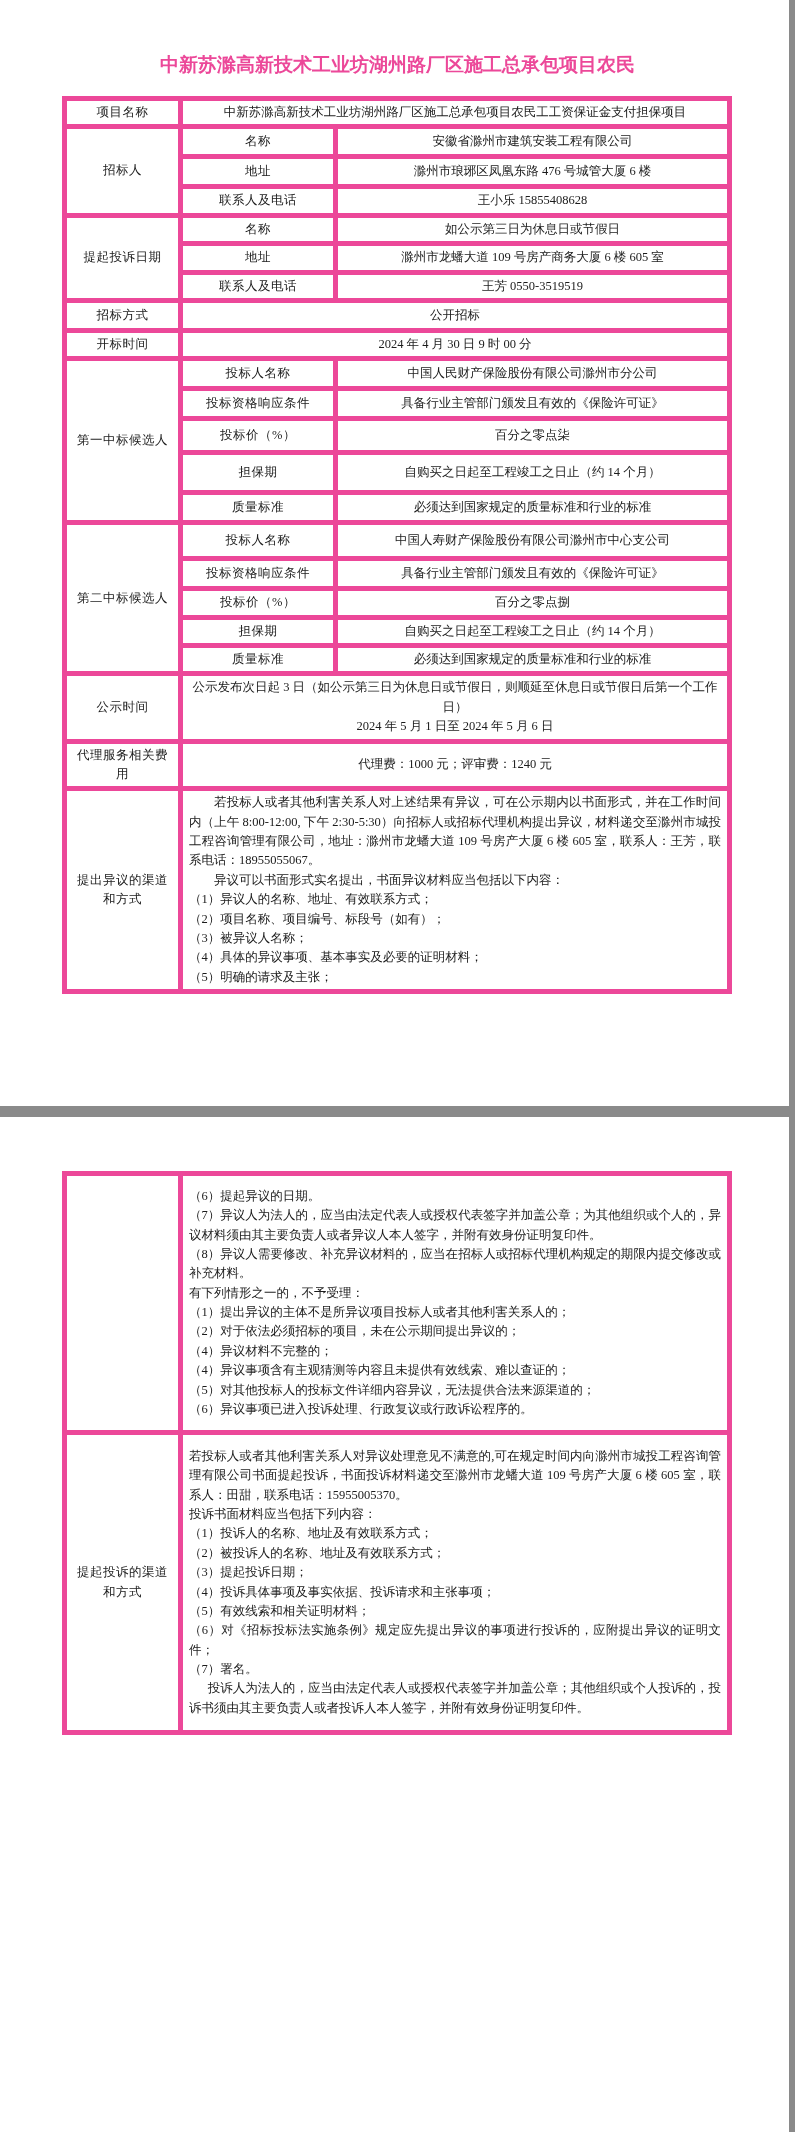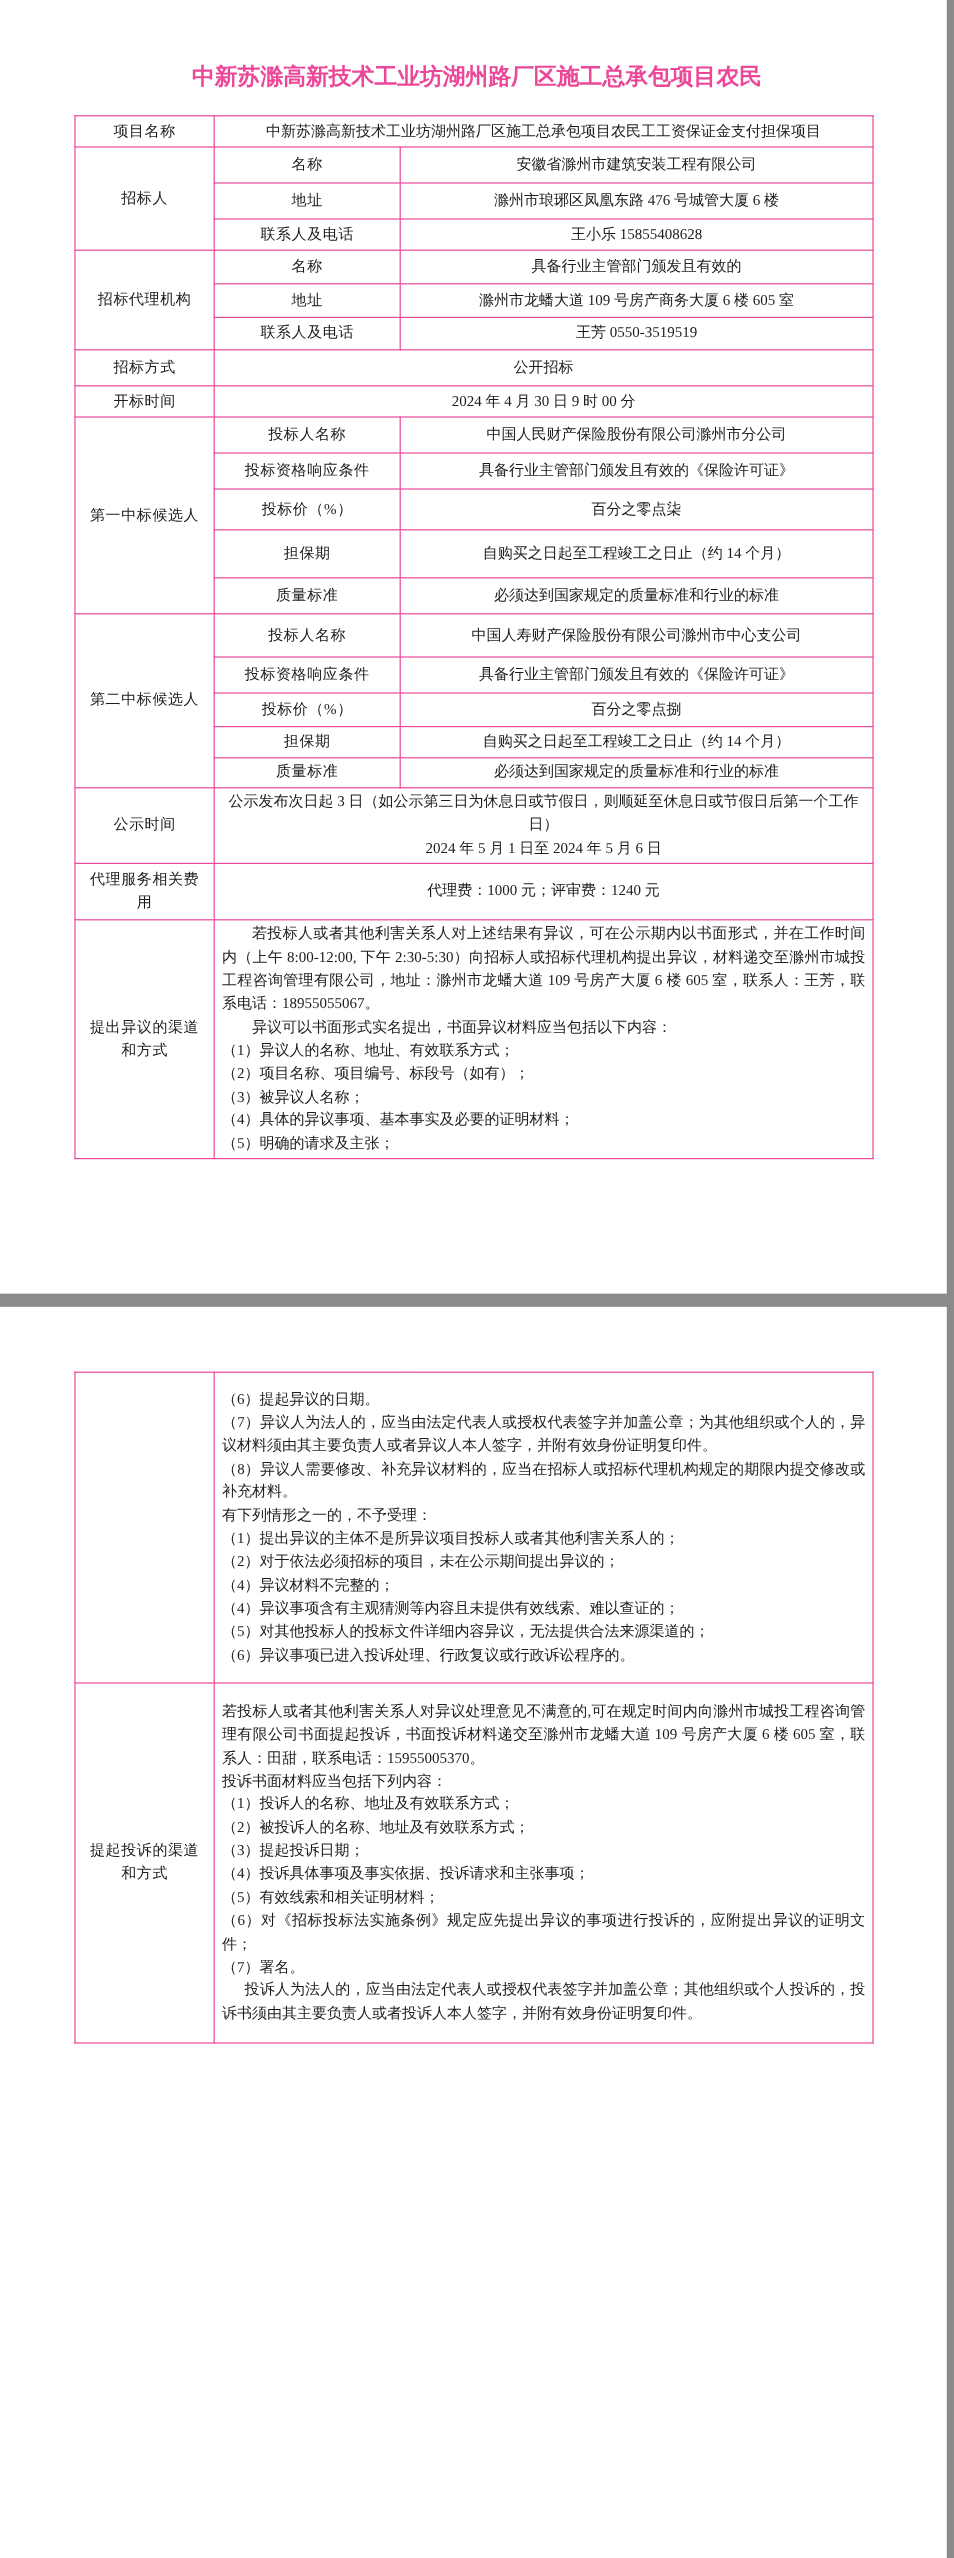--- a/index.html
+++ b/index.html
@@ -11,21 +11,21 @@
   .doc-title{
     margin:48px auto 0;width:700px;text-align:center;
     font-family:"Liberation Sans","DejaVu Sans",sans-serif;
     font-weight:bold;font-size:19px;line-height:34px;color:#ec4899;
   }
   table.doc{
     border-collapse:collapse;table-layout:fixed;
     margin-left:62px;width:665px;margin-top:14px;
   }
   table.doc td{
-    border:1px solid #ec4899;
+    border:5px solid #ec4899;
     font-size:12.5px;line-height:1.55;
     text-align:center;vertical-align:middle;
     padding:2px 6px;word-break:break-all;
   }
   td.lbl{letter-spacing:0.5px;}
   td.val-left{text-align:left;}
   td.para{
     text-align:justify;vertical-align:top;
     padding:6px 10px 5px 10px;line-height:21px;margin-left:40px;
   }
@@ -70,23 +70,23 @@
     </tr>
     <tr style="height:30px">
       <td class="lbl">地址</td>
       <td>滁州市琅琊区凤凰东路 476 号城管大厦 6 楼</td>
     </tr>
     <tr style="height:26px">
       <td class="lbl">联系人及电话</td>
       <td>王小乐 15855408628</td>
     </tr>
     <tr style="height:28px">
-      <td class="lbl" rowspan="3">招标代理机构</td>
+      <td class="lbl" rowspan="3">提起投诉日期</td>
       <td class="lbl">名称</td>
-      <td>具备行业主管部门颁发且有效的</td>
+      <td>如公示第三日为休息日或节假日</td>
     </tr>
     <tr style="height:28px">
       <td class="lbl">地址</td>
       <td>滁州市龙蟠大道 109 号房产商务大厦 6 楼 605 室</td>
     </tr>
     <tr style="height:27px">
       <td class="lbl">联系人及电话</td>
       <td>王芳  0550-3519519</td>
     </tr>
     <tr style="height:30px">

